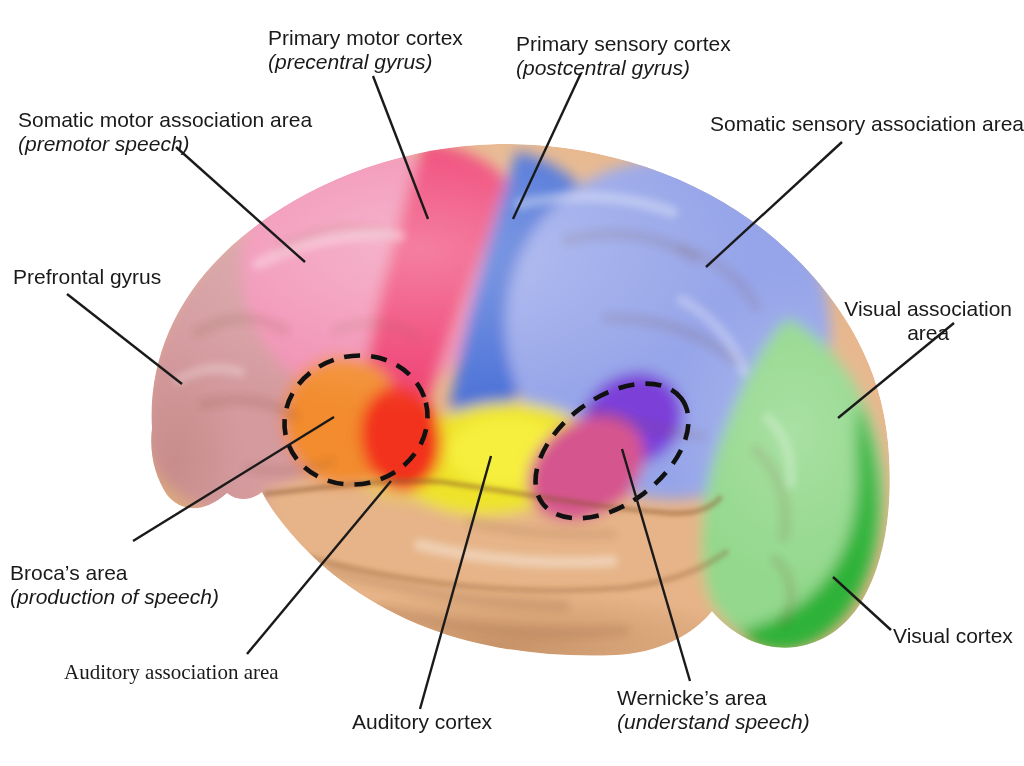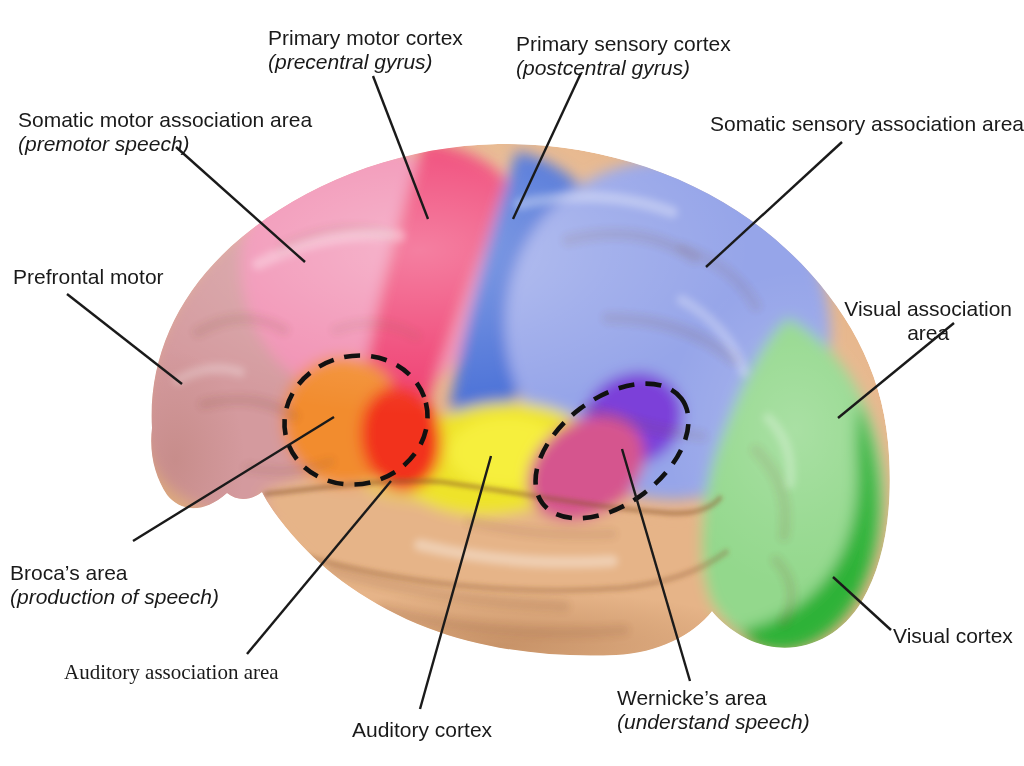--- a/index.html
+++ b/index.html
@@ -12,21 +12,21 @@
   .ctr{text-align:left;}
   .rgt{text-align:center;}
   #lbl-primary-motor{left:268px;top:26px;width:200px;}
   #lbl-primary-sensory{left:516px;top:26px;width:206px;margin-top:6px;}
   #lbl-somatic-motor{left:18px;top:108px;}
   #lbl-somatic-sensory{left:710px;top:112px;}
   #lbl-prefrontal{left:13px;top:265px;}
   #lbl-visual-association{right:12px;top:297px;}
   #lbl-broca{left:10px;top:561px;}
   #lbl-auditory-association{left:64px;top:660px;font-family:Liberation Serif, serif;}
-  #lbl-auditory-cortex{left:352px;top:710px;margin-top:8px;}
+  #lbl-auditory-cortex{left:352px;top:710px;}
   #lbl-wernicke{left:617px;top:686px;}
   #lbl-visual-cortex{left:893px;top:624px;}
 </style>
 </head>
 <body>
 
 <div class="stage">
 
 <svg width="1024" height="766" viewBox="0 0 1024 766">
   <defs>
@@ -140,21 +140,21 @@
   <span class="ln it">(postcentral gyrus)</span>
 </div>
 <div class="lbl" id="lbl-somatic-motor">
   <span class="ln">Somatic motor association area</span>
   <span class="ln it">(premotor speech)</span>
 </div>
 <div class="lbl" id="lbl-somatic-sensory">
   <span class="ln">Somatic sensory association area</span>
 </div>
 <div class="lbl" id="lbl-prefrontal">
-  <span class="ln">Prefrontal motor</span>
+  <span class="ln">Prefrontal gyrus</span>
 </div>
 <div class="lbl rgt" id="lbl-visual-association">
   <span class="ln">Visual association</span>
   <span class="ln">area</span>
 </div>
 <div class="lbl" id="lbl-broca">
   <span class="ln">Broca’s area</span>
   <span class="ln it">(production of speech)</span>
 </div>
 <div class="lbl" id="lbl-auditory-association">

